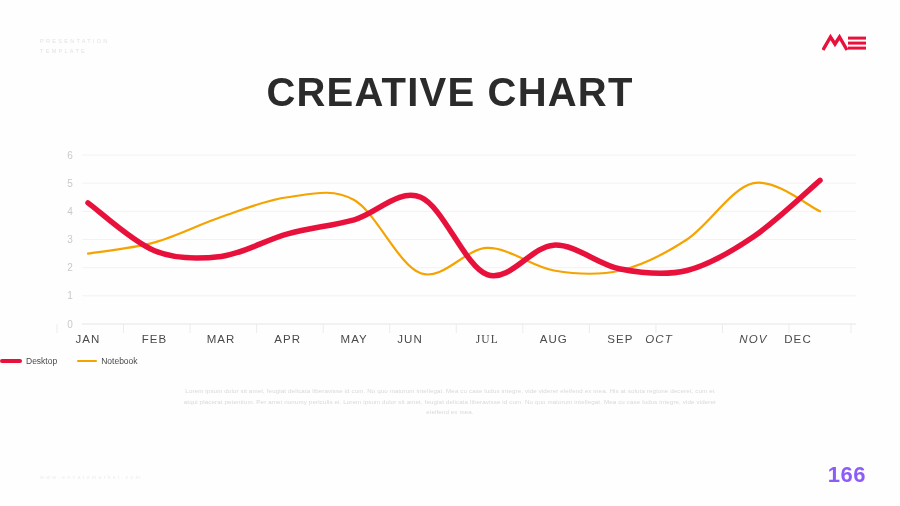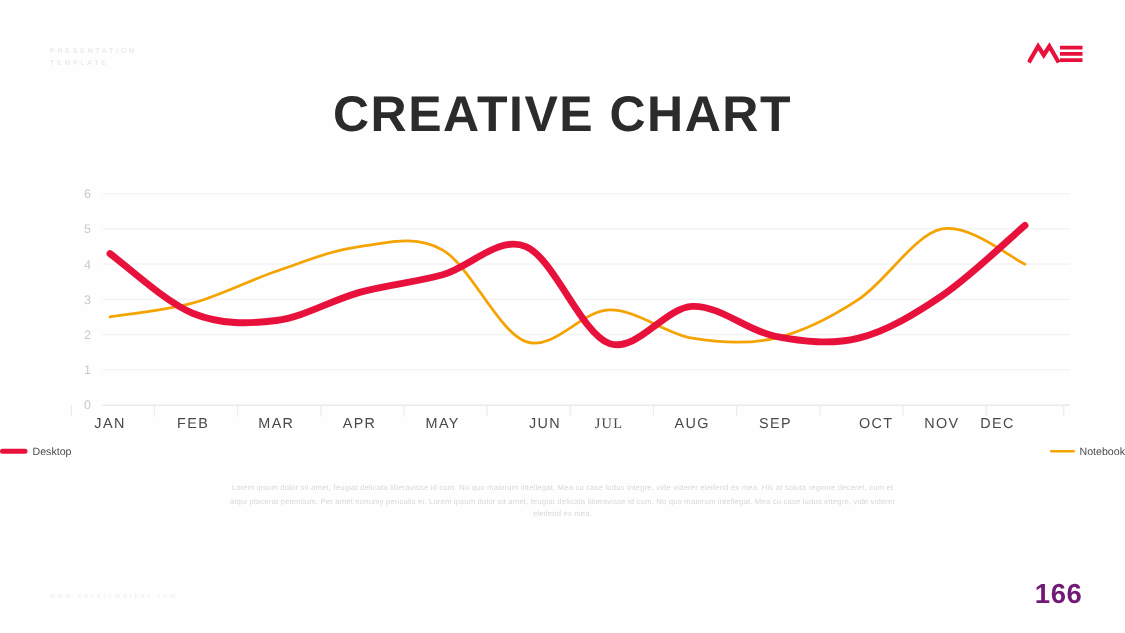--- a/index.html
+++ b/index.html
@@ -44,42 +44,42 @@
   
   .months{position:absolute;left:0;top:333px;width:804px;height:18px;}
   .month{
     position:absolute;top:0;width:62px;margin-left:-31px;text-align:center;
     font-size:11.5px;color:#4a4a4a;letter-spacing:1.1px;
   }
 
   
   .legend{
     position:absolute;left:0;top:356px;width:900px;
-    display:flex;justify-content:space-between;align-items:center;gap:20px;
+    display:flex;justify-content:flex-start;align-items:center;gap:20px;
   }
   .legend-item{display:flex;align-items:center;gap:4px;}
   .swatch-desktop{width:22px;height:4px;background:#e8113c;border-radius:2px;}
   .swatch-notebook{width:20px;height:2px;background:#f5a300;border-radius:1px;}
   .legend-label{font-size:8.5px;color:#4a4a4a;}
 
   
   .body-copy{
     position:absolute;left:178px;top:386px;width:544px;
     text-align:center;font-size:6.2px;line-height:10.5px;
     color:#d8d8dc;letter-spacing:.12px;
   }
 
   
   .site{
     position:absolute;left:40px;bottom:26px;
     font-size:5.5px;letter-spacing:2.2px;color:#ededef;
   }
   .pagenum{
     position:absolute;right:34px;bottom:18px;
-    font-size:22px;font-weight:bold;color:#701a75;letter-spacing:.5px;
+    font-size:22px;font-weight:bold;color:#8b5cf6;letter-spacing:.5px;
   }
 </style>
 </head>
 <body>
 
 <div class="slide">
 
   <div class="kicker">
     <div>PRESENTATION</div>
     <div>TEMPLATE</div>
@@ -127,26 +127,26 @@
         <path d="M 88.00 62.88 C 99.09 70.86, 132.36 101.85, 154.55 110.77 C 176.73 119.69, 198.91 119.22, 221.09 116.40 C 243.27 113.58, 265.45 99.97, 287.64 93.87 C 309.82 87.76, 332.00 85.89, 354.18 79.78 C 376.36 73.68, 398.55 48.10, 420.73 57.25 C 442.91 66.40, 465.09 126.73, 487.27 134.71 C 509.45 142.69, 531.64 106.07, 553.82 105.13 C 576.00 104.19, 598.18 124.85, 620.36 129.07 C 642.55 133.30, 664.73 135.88, 686.91 130.48 C 709.09 125.08, 731.27 111.71, 753.45 96.68 C 775.64 81.66, 808.91 49.74, 820.00 40.35" fill="none" stroke="#e8113c" stroke-width="5.5" stroke-linecap="round" stroke-linejoin="round" class="series-desktop"></path>
       </svg>
   </div>
 
   <div class="months" id="months-row">
       <div class="month" style="left: 88px;">JAN</div>
       <div class="month" style="left: 154.545px;">FEB</div>
       <div class="month" style="left: 221.091px;">MAR</div>
       <div class="month" style="left: 287.636px; text-align: center;">APR</div>
       <div class="month" style="left: 354.182px;">MAY</div>
-      <div class="month" style="left: 436px;">JUN</div>
+      <div class="month" style="left: 410px;">JUN</div>
       <div class="month" style="left: 487.273px; font-family: Liberation Serif, serif;">JUL</div>
       <div class="month" style="left: 553.818px;">AUG</div>
       <div class="month" style="left: 620.364px;">SEP</div>
-      <div class="month" style="left: 701px;">OCT</div>
-      <div class="month" style="left: 753.455px;">NOV</div>
+      <div class="month" style="left: 659px; font-style: italic;">OCT</div>
+      <div class="month" style="left: 753.455px; font-style: italic;">NOV</div>
       <div class="month" style="left: 798px;">DEC</div>
     </div>
 
   <div class="legend">
     <div class="legend-item">
       <span class="swatch-desktop"></span>
       <span class="legend-label">Desktop</span>
     </div>
     <div class="legend-item">
       <span class="swatch-notebook"></span>

